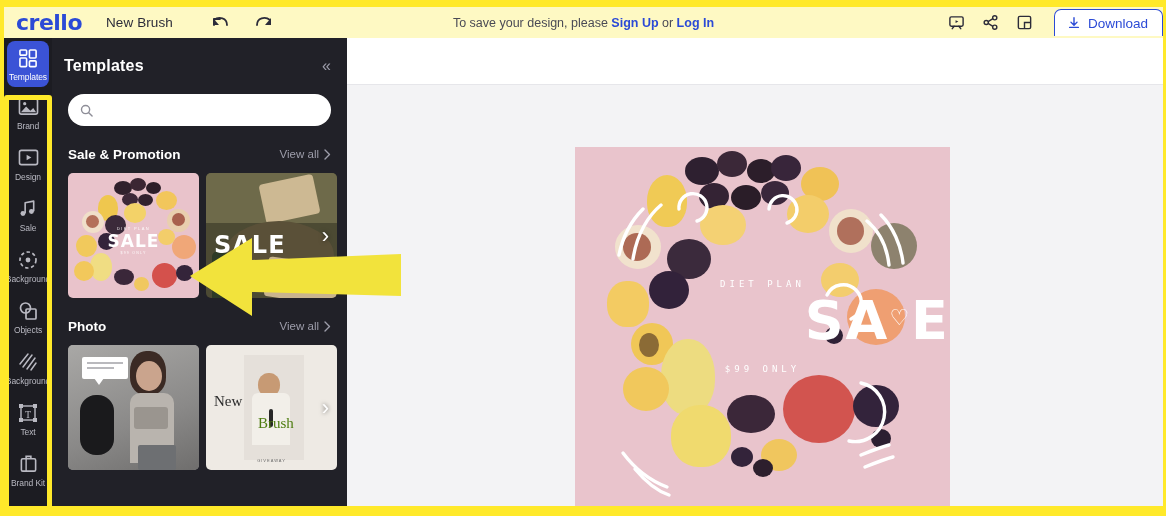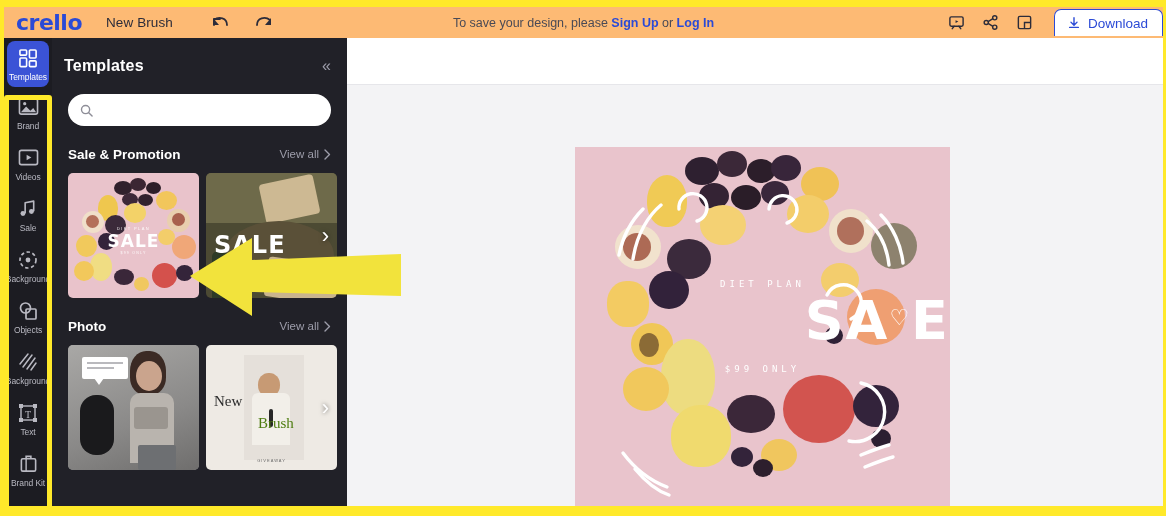--- a/index.html
+++ b/index.html
@@ -14,21 +14,21 @@
   }
   
   .frame-top    { position:absolute; left:0; top:0;  width:1166px; height:7px;  background:#ffe92a; z-index:60;}
   .frame-bottom { position:absolute; left:0; bottom:0;width:1166px; height:10px; background:#ffe92a; z-index:60;}
   .frame-left   { position:absolute; left:0; top:0;  width:4px;    height:516px; background:#ffe92a; z-index:60;}
   .frame-right  { position:absolute; right:0;top:0;  width:3px;    height:516px; background:#ffe92a; z-index:60;}
 
   
   .topbar {
     position:absolute; left:4px; top:7px; width:1159px; height:31px;
-    background:#fdba74; display:flex; align-items:center; z-index:40;
+    background:#fef9c3; display:flex; align-items:center; z-index:40;
   }
   .logo {
     margin-left:12px; font-size:22px; font-weight:700; letter-spacing:-0.5px;
     color:#2b4ad6; font-family:"DejaVu Sans", sans-serif;
   }
   .doc-title {
     margin-left:24px; font-size:13.5px; color:#2c2c3a; letter-spacing:.1px;
   }
   .undo-redo { display:flex; gap:22px; margin-left:36px; }
   .ur-btn {
@@ -273,21 +273,21 @@
       <span class="lbl">Brand</span>
     </div>
 
     <div class="rail-item">
       <span class="glyph">
         <svg width="21" height="19" viewBox="0 0 22 20">
           <rect x="1.5" y="2.5" width="19" height="15" rx="2" fill="none" stroke="#b9b9c2" stroke-width="1.7"></rect>
           <path d="M9 7 L14 10 L9 13 Z" fill="#b9b9c2"></path>
         </svg>
       </span>
-      <span class="lbl">Videos</span>
+      <span class="lbl">Design</span>
     </div>
 
     <div class="rail-item">
       <span class="glyph">
         <svg width="20" height="19" viewBox="0 0 20 20">
           <path d="M7 15 L7 4 L16 2.2 L16 13" fill="none" stroke="#b9b9c2" stroke-width="1.7" stroke-linejoin="round"></path>
           <circle cx="4.7" cy="15.2" r="2.6" fill="#b9b9c2"></circle>
           <circle cx="13.6" cy="13.2" r="2.6" fill="#b9b9c2"></circle>
         </svg>
       </span>

